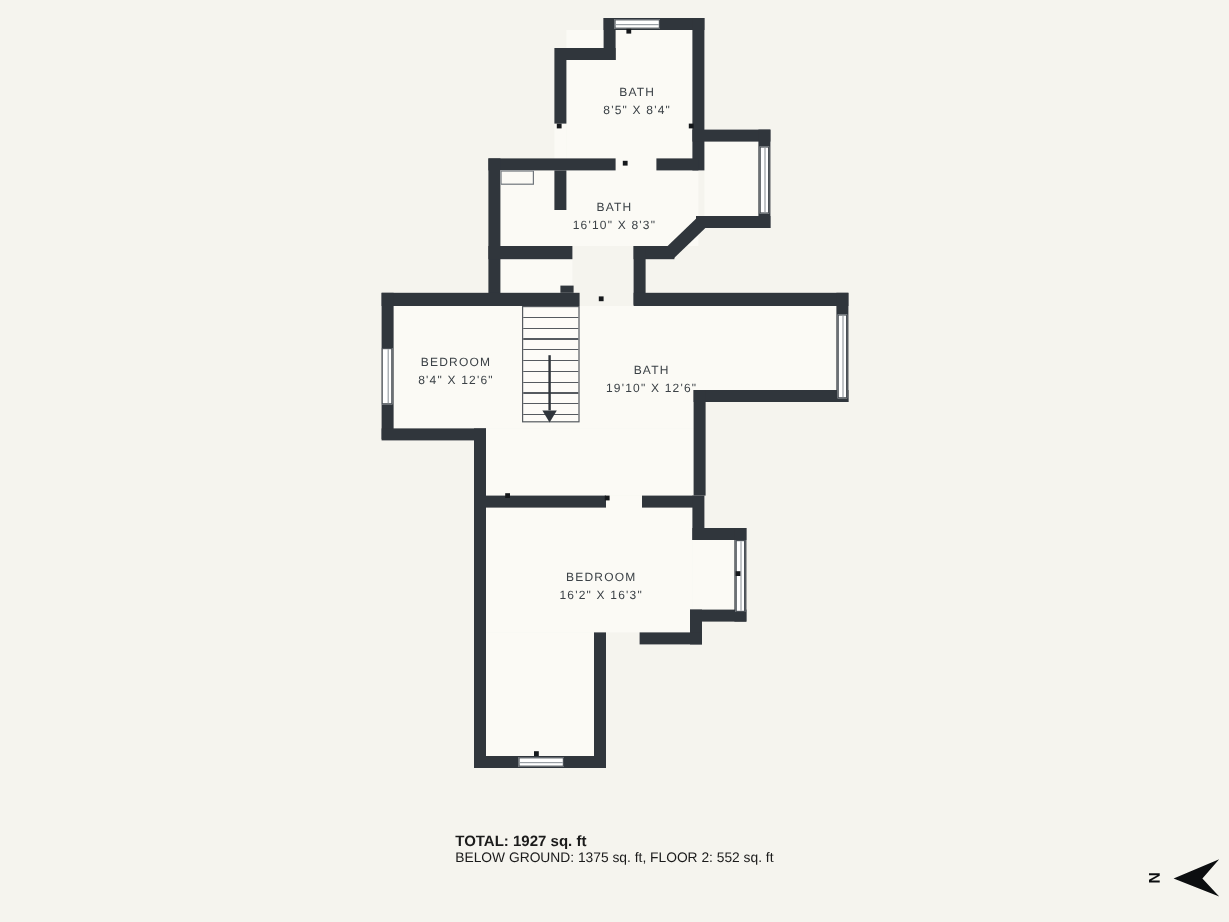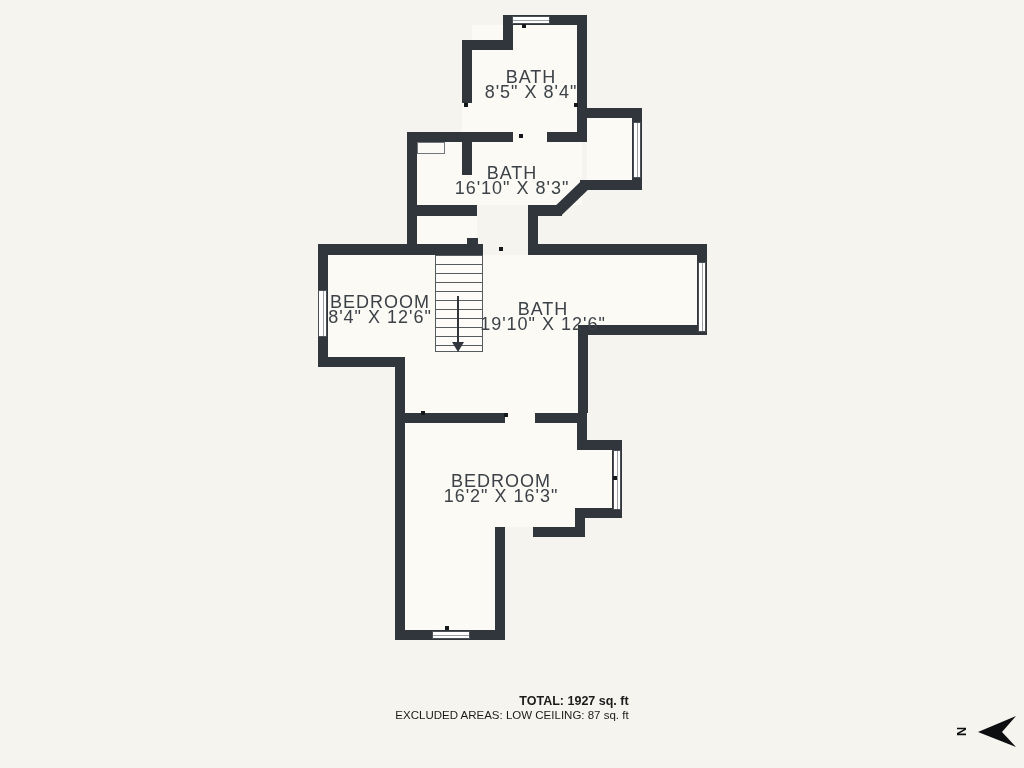--- a/index.html
+++ b/index.html
@@ -15,23 +15,23 @@
   .win-h::after{content:"";position:absolute;left:0;right:0;top:50%;height:1px;background:#9aa0a5;}
   .win-v::after{content:"";position:absolute;top:0;bottom:0;left:50%;width:1px;background:#9aa0a5;}
   .dot{position:absolute;width:4px;height:4px;background:#15181b;}
   .shelf{position:absolute;background:var(--interior);border:1px solid #70767c;box-sizing:border-box;}
   .stairs{position:absolute;background:#fdfcf8;border:1px solid #565b60;box-sizing:border-box;
     background-image:repeating-linear-gradient(to bottom,transparent 0,transparent 8px,#565b60 8px,#565b60 9px);}
   .stair-line{position:absolute;background:var(--wall);}
   .stair-arrow{position:absolute;width:0;height:0;border-left:6px solid transparent;
     border-right:6px solid transparent;border-top:10px solid var(--wall);}
   .room-label{position:absolute;transform:translate(-50%,-50%);text-align:center;
-    color:var(--ink);font-size:18px;letter-spacing:1px;line-height:15px;white-space:nowrap;}
+    color:var(--ink);font-size:10px;letter-spacing:1px;line-height:15px;white-space:nowrap;}
   .footer{position:absolute;left:512px;top:694px;transform:translateX(-50%);
-    text-align:right;color:var(--footer);font-size:11.5px;line-height:14px;white-space:nowrap;}
+    text-align:left;color:var(--footer);font-size:11.5px;line-height:14px;white-space:nowrap;}
   .footer .total{font-weight:bold;font-size:12.5px;}
   .north-n{position:absolute;left:957px;top:724px;color:#0c0e10;font-size:13px;font-weight:bold;
     transform:rotate(90deg);}
   .overlay{position:absolute;left:0;top:0;pointer-events:none;}
 </style>
 </head>
 <body>
 
 <div class="canvas">
 
@@ -129,18 +129,18 @@
     <div>BATH</div>
     <div>19'10" X 12'6"</div>
   </div>
   <div class="room-label" style="left:501px;top:489px;">
     <div>BEDROOM</div>
     <div>16'2" X 16'3"</div>
   </div>
 
   <div class="footer">
     <div class="total">TOTAL: 1927 sq. ft</div>
-    <div>EXCLUDED AREAS: LOW CEILING: 87 sq. ft</div>
+    <div>BELOW GROUND: 1375 sq. ft, FLOOR 2: 552 sq. ft</div>
   </div>
 
   <div class="north-n">N</div>
 
 </div>
 
 </body></html>

